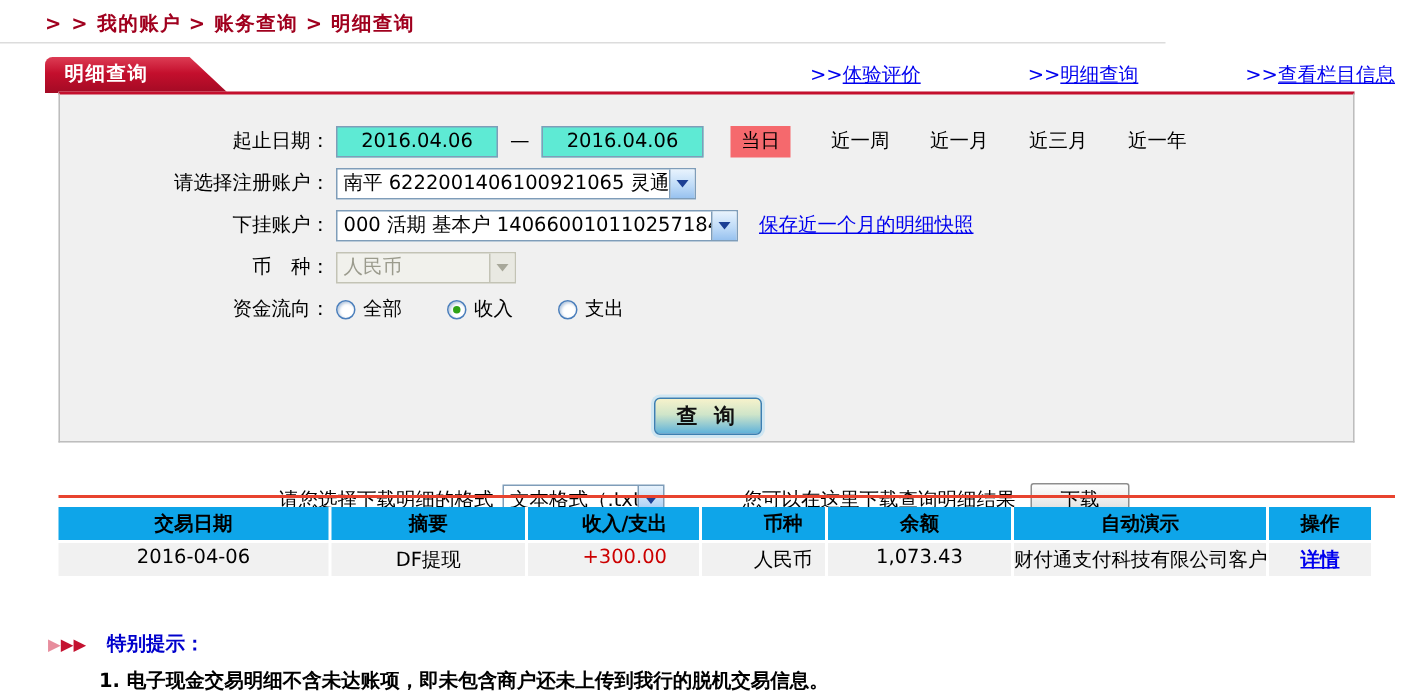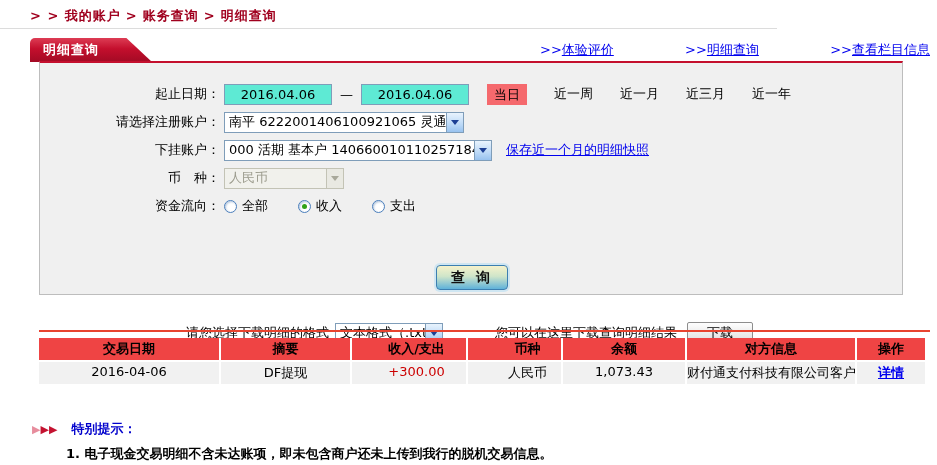--- a/index.html
+++ b/index.html
@@ -101,23 +101,23 @@
     background:linear-gradient(180deg,#fefefe 0%, #e9e9e9 60%, #d8d8d8 100%);
     font:13px "DejaVu Sans", sans-serif; cursor:pointer;
   }
 
   
   .tblwrap { position:absolute; left:39px; top:330px; width:891px; }
   .tbl-topline { height:2px; background:var(--table-line); margin-bottom:6px; }
   .trow { display:flex; gap:2px; background:#fff; }
   .trow + .trow { margin-top:2px; }
   .tcell { text-align:center; padding:2px 0; white-space:nowrap; overflow:hidden; }
-  .thead .tcell { background:#ef4444; font-weight:bold; }
+  .thead .tcell { background:#0ea5e9; font-weight:bold; }
   .tdata .tcell { background:#f1f1f1; }
-  .c0{width:180px;} .c1{width:129px;} .c2{width:114px;padding-left:15px;} .c3{width:93px;padding-left:26px;} .c4{width:122px;} .c5{width:168px;} .c6{width:68px;}
+  .c0{width:180px;} .c1{width:129px;} .c2{width:114px;padding-left:15px;} .c3{width:82px;padding-left:26px;} .c4{width:122px;} .c5{width:168px;} .c6{width:68px;}
   .amount { color:var(--amount-red); }
   .detail-link { color:var(--link-blue); text-decoration:underline; cursor:pointer;font-weight:bold; }
 
   
   .notes { position:absolute; left:32px; top:420px; width:880px; }
   .notes-title-row { display:flex; align-items:center; }
   .tri { font-size:11px; line-height:13px; }
   .tri.t1{ color:#e78d9d; } .tri.t2{ color:#c41230; } .tri.t3{ color:#c41230; }
   .notes-title { color:#0000cc; font-weight:bold; margin-left:14px; }
   .note-line { font-weight:bold; margin-top:7px; padding-left:34px; }
@@ -229,21 +229,21 @@
   </div>
 
   <div class="tblwrap">
     <div class="tbl-topline"></div>
     <div class="trow thead">
       <span class="tcell c0">交易日期</span>
       <span class="tcell c1">摘要</span>
       <span class="tcell c2">收入/支出</span>
       <span class="tcell c3">币种</span>
       <span class="tcell c4">余额</span>
-      <span class="tcell c5">对方信息</span>
+      <span class="tcell c5">自动演示</span>
       <span class="tcell c6">操作</span>
     </div>
     <div class="trow tdata">
       <span class="tcell c0">2016-04-06</span>
       <span class="tcell c1">DF提现</span>
       <span class="tcell c2 amount">+300.00</span>
       <span class="tcell c3">人民币</span>
       <span class="tcell c4">1,073.43</span>
       <span class="tcell c5">财付通支付科技有限公司客户备付金</span>
       <span class="tcell c6"><a class="detail-link">详情</a></span>

